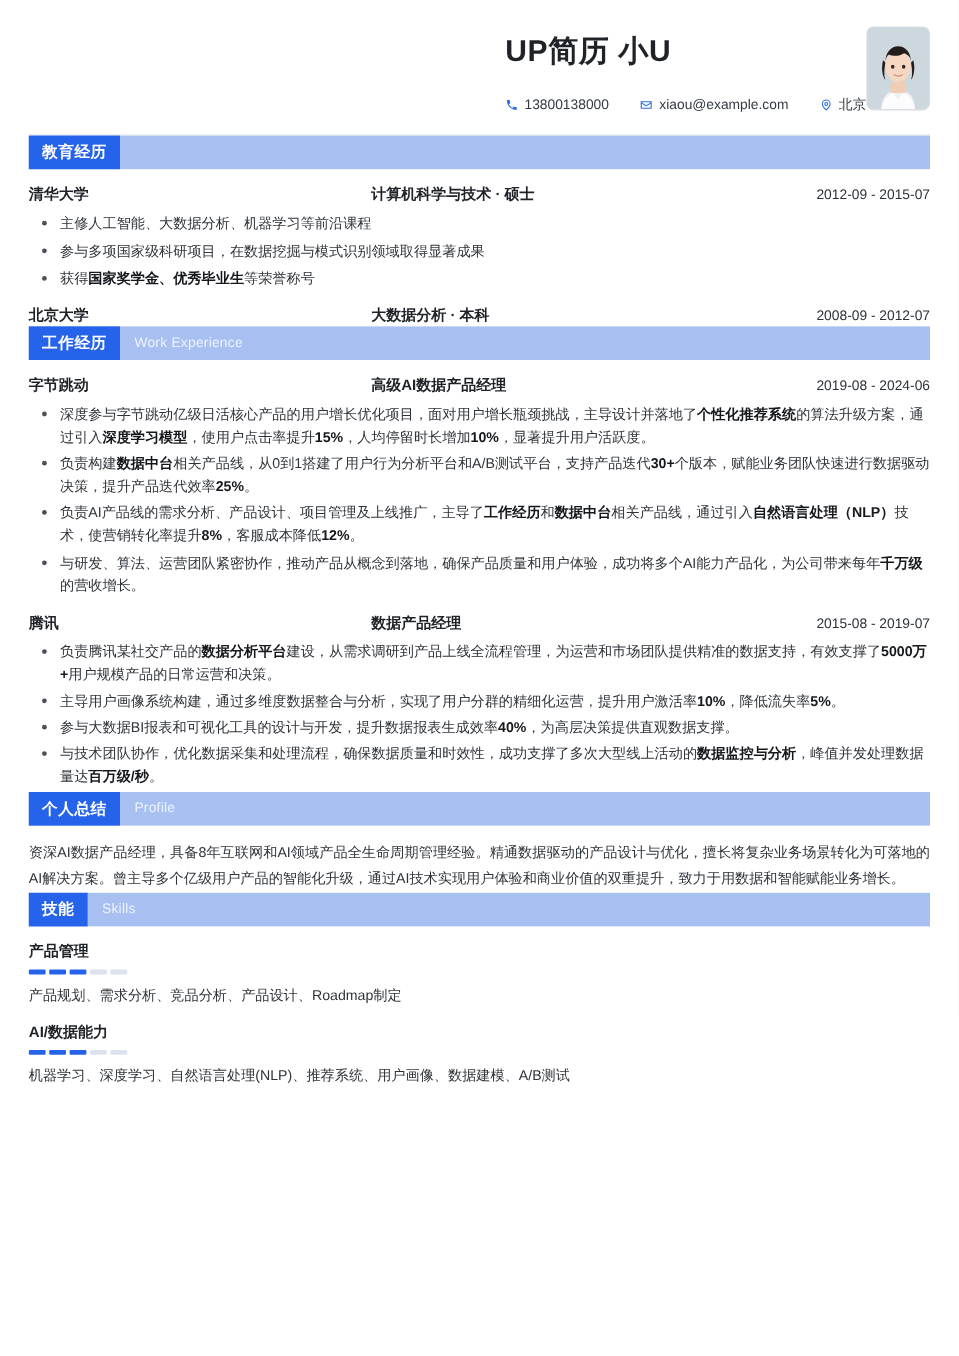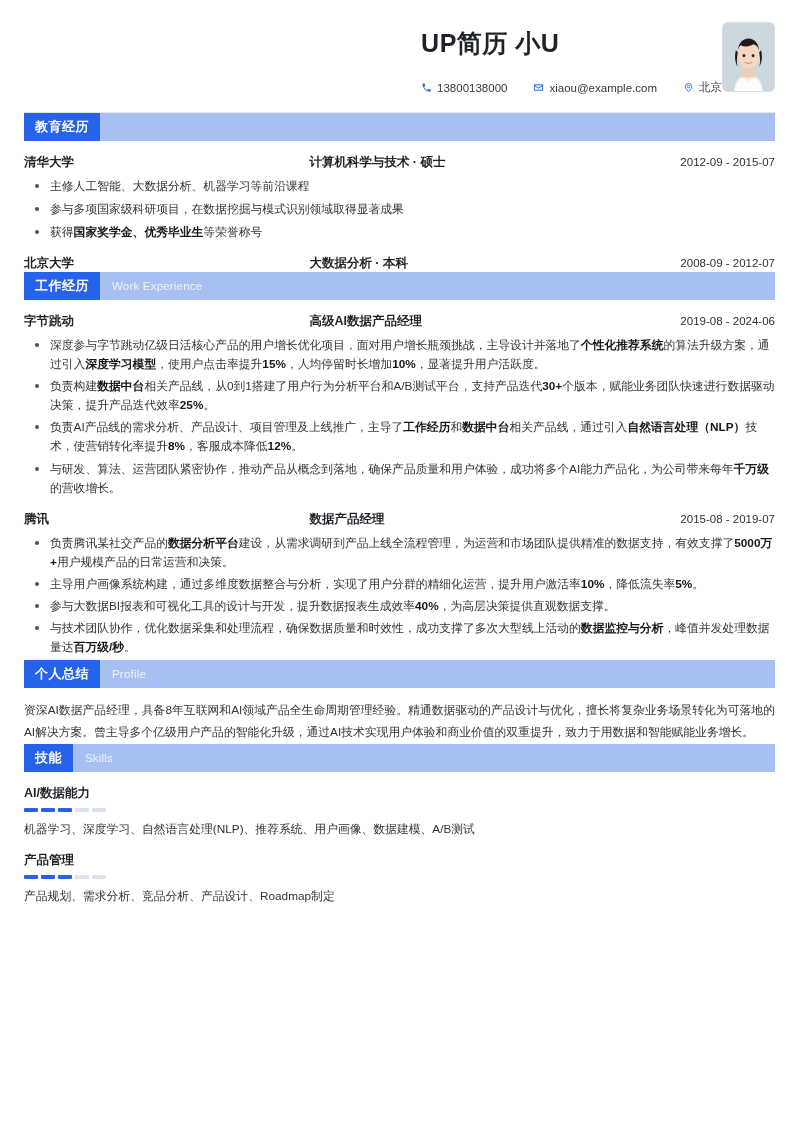--- a/index.html
+++ b/index.html
@@ -206,37 +206,37 @@
     <div class="para">资深AI数据产品经理，具备8年互联网和AI领域产品全生命周期管理经验。精通数据驱动的产品设计与优化，擅长将复杂业务场景转化为可落地的AI解决方案。曾主导多个亿级用户产品的智能化升级，通过AI技术实现用户体验和商业价值的双重提升，致力于用数据和智能赋能业务增长。</div>
   </div>
 
   <div class="sec">
     <div class="secbar">
       <div class="secbar-cn">技能</div>
       <div class="secbar-en">Skills</div>
     </div>
     <div>
         <div class="skill">
+          <div class="skill-name">产品管理</div>
+          <div class="level">
+            <span class="seg on"></span>
+            <span class="seg on"></span>
+            <span class="seg on"></span>
+            <span class="seg"></span>
+            <span class="seg"></span>
+          </div>
+          <div class="skill-items">产品规划、需求分析、竞品分析、产品设计、Roadmap制定</div>
+        </div>
+        <div class="skill">
           <div class="skill-name">AI/数据能力</div>
           <div class="level">
             <span class="seg on"></span>
             <span class="seg on"></span>
             <span class="seg on"></span>
             <span class="seg"></span>
             <span class="seg"></span>
           </div>
           <div class="skill-items">机器学习、深度学习、自然语言处理(NLP)、推荐系统、用户画像、数据建模、A/B测试</div>
         </div>
-        <div class="skill">
-          <div class="skill-name">产品管理</div>
-          <div class="level">
-            <span class="seg on"></span>
-            <span class="seg on"></span>
-            <span class="seg on"></span>
-            <span class="seg"></span>
-            <span class="seg"></span>
-          </div>
-          <div class="skill-items">产品规划、需求分析、竞品分析、产品设计、Roadmap制定</div>
-        </div>
       </div>
   </div>
 
 </div>
 
 </body></html>

